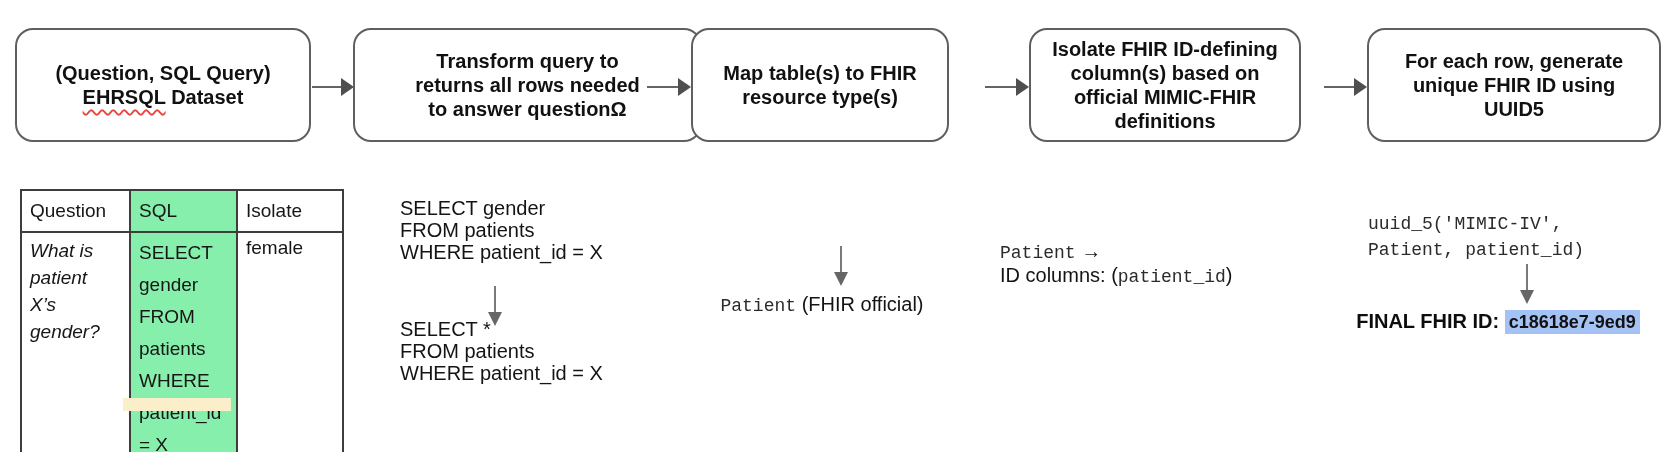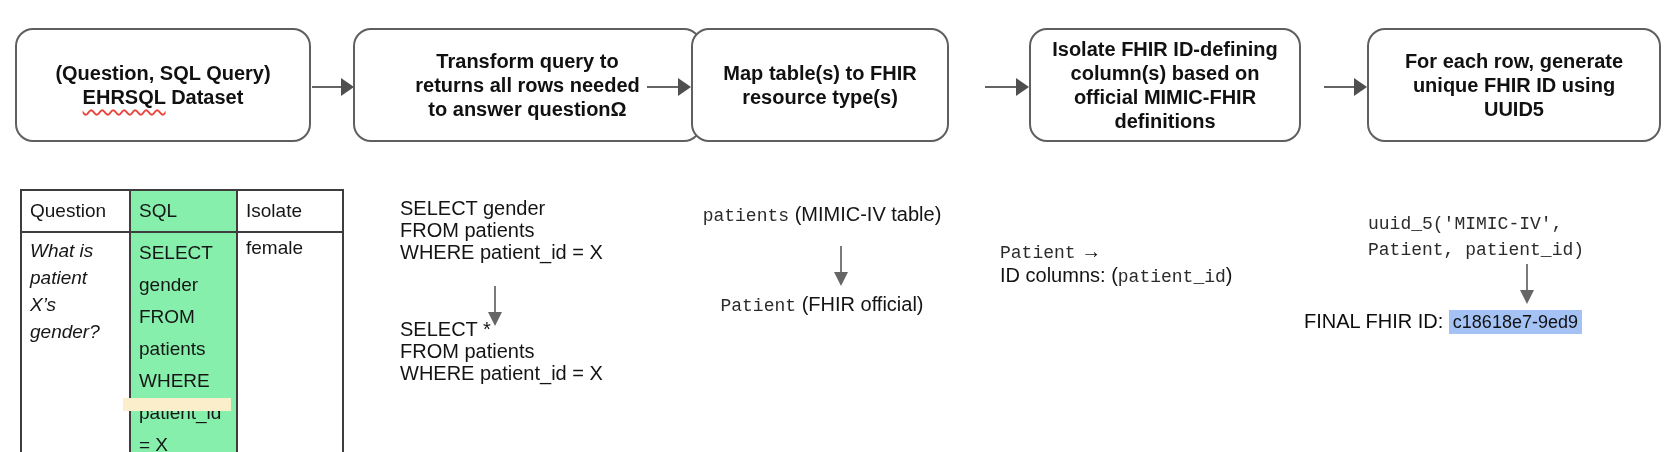--- a/index.html
+++ b/index.html
@@ -60,22 +60,22 @@
   .sans20{font-size:20px;line-height:22px;color:#141414}
   .mono{font-family:"Liberation Mono","DejaVu Sans Mono",monospace;color:#2b2b2b}
   .code18{font-size:18px}
   .d2a{position:absolute;left:400px;top:197px}
   .d2b{position:absolute;left:400px;top:318px}
   .d3a{position:absolute;left:657px;top:203px;width:330px;text-align:center}
   .d3b{position:absolute;left:657px;top:293px;width:330px;text-align:center}
   .d4{position:absolute;left:1000px;top:240px;width:330px;text-align:left}
   .d5code{position:absolute;left:1368px;top:211px;line-height:26px}
   .d5final{
-    position:absolute;left:1304px;top:310px;width:300px;text-align:left;
-    font-size:20px;font-weight:400;white-space:nowrap;color:#0d0d0d;
+    position:absolute;left:1348px;top:310px;width:300px;text-align:center;
+    font-size:20px;font-weight:700;white-space:nowrap;color:#0d0d0d;
   }
   .id-highlight{background:#a4c2f4;font-size:18px;padding:2px 4px;color:#111111}
 </style>
 </head>
 <body>
 
 <div class="canvas">
 
   <div class="step-box s1">
     <div>
@@ -149,21 +149,20 @@
   <div class="sql-overhang"></div>
 
   <div class="sans20 pre d2a">SELECT gender
 FROM patients
 WHERE patient_id = X</div>
   <div class="varrow va2"></div>
   <div class="sans20 pre d2b">SELECT *
 FROM patients
 WHERE patient_id = X</div>
 
-  <div class="sans20 d3a"><span class="mono code18">patients</span> <span>(MIMIC-IV table)</span></div>
   <div class="varrow va3"></div>
   <div class="sans20 d3b"><span class="mono code18">Patient</span> <span>(FHIR official)</span></div>
 
   <div class="sans20 d4">
     <div><span class="mono code18">Patient</span> <span>→</span></div>
     <div><span>ID columns: (</span><span class="mono code18">patient_id</span><span>)</span></div>
   </div>
 
   <div class="mono code18 pre d5code">uuid_5('MIMIC-IV',
 Patient, patient_id)</div>

